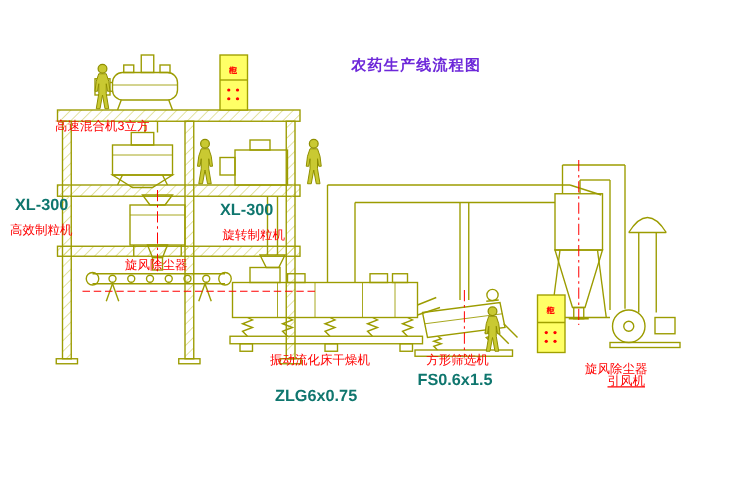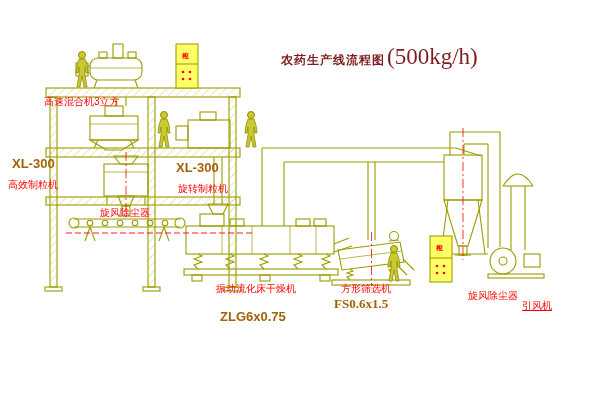--- a/index.html
+++ b/index.html
@@ -3,22 +3,22 @@
 <meta charset="utf-8">
 <style>
   html,body{margin:0;padding:0;background:#ffffff;}
   body{width:600px;height:403px;position:relative;overflow:hidden;
        font-family:"Liberation Sans", sans-serif;}
   .stage{position:absolute;left:0;top:0;width:600px;height:403px;}
   svg{position:absolute;left:0;top:0;}
   .lbl{position:absolute;white-space:nowrap;line-height:1.1;}
   .red10{color:#ff0000;font-size:10px;}
   .red11{color:#ff0000;font-size:10px;font-family:Liberation Mono, monospace;}
-  .model{color:#a16207;font-size:13px;font-weight:bold;}
-  .title{position:absolute;display:flex;align-items:baseline;gap:2px;color:#7f1d1d;white-space:nowrap;}
+  .model{color:#0f766e;font-size:13px;font-weight:bold;}
+  .title{position:absolute;display:flex;align-items:baseline;gap:2px;color:#6d28d9;white-space:nowrap;}
   .title-main{font-size:12px;letter-spacing:1px;font-weight:bold;}
   .title-cap{font-size:23px;font-family:"Liberation Serif", serif;}
   .cab-label{position:absolute;color:#ff0000;font-size:6.5px;line-height:1.15;
              writing-mode:vertical-rl;text-orientation:upright;white-space:nowrap;}
 </style>
 </head>
 <body>
 
 <div class="stage">
 
@@ -214,32 +214,31 @@
   <g stroke="#ff0000" fill="none">
     <line x1="66" y1="233" x2="254" y2="233" stroke-dasharray="6 3" stroke-width="0.9"></line>
     <line x1="126" y1="152" x2="126" y2="218" stroke-dasharray="9 3 2 3" stroke-width="0.8"></line>
     <line x1="463" y1="128" x2="463" y2="260" stroke-dasharray="9 3 2 3" stroke-width="0.8"></line>
     <line x1="371.5" y1="232" x2="371.5" y2="286" stroke-dasharray="9 3 2 3" stroke-width="0.8"></line>
   </g>
 </svg>
 
 <div class="title" style="left:281px;top:44px;">
   <span class="title-main">农药生产线流程图</span>
-  <span class="title-cap">(500kg/h)</span>
 </div>
 
 <div class="lbl red10" style="left:44px;top:96px;">高速混合机3立方</div>
 <div class="lbl model" style="left:12px;top:157px;">XL-300</div>
 <div class="lbl red10" style="left:8px;top:179px;">高效制粒机</div>
 <div class="lbl model" style="left:176px;top:161px;">XL-300</div>
 <div class="lbl red10" style="left:178px;top:183px;">旋转制粒机</div>
 <div class="lbl red10" style="left:100px;top:207px;">旋风除尘器</div>
 <div class="lbl red11" style="left:216px;top:284px;">振动流化床干燥机</div>
 <div class="lbl model" style="left:220px;top:310px;">ZLG6x0.75</div>
 <div class="lbl red11" style="left:341px;top:284px;">方形筛选机</div>
-<div class="lbl model" style="left:334px;top:297px;font-family:Liberation Serif, serif;">FS0.6x1.5</div>
+<div class="lbl model" style="left:334px;top:297px;">FS0.6x1.5</div>
 <div class="lbl red10" style="left:420px;top:290px;margin-left:48px;">旋风除尘器</div>
-<div class="lbl red10" style="left:522px;top:300px;text-decoration:underline;">引风机</div>
+<div class="lbl red10" style="left:486px;top:300px;text-decoration:underline;">引风机</div>
 
 <div class="cab-label" style="left:182px;top:47px;">电控柜</div>
 <div class="cab-label" style="left:436px;top:239px;">电控柜</div>
 
 </div>
 
 </body></html>

